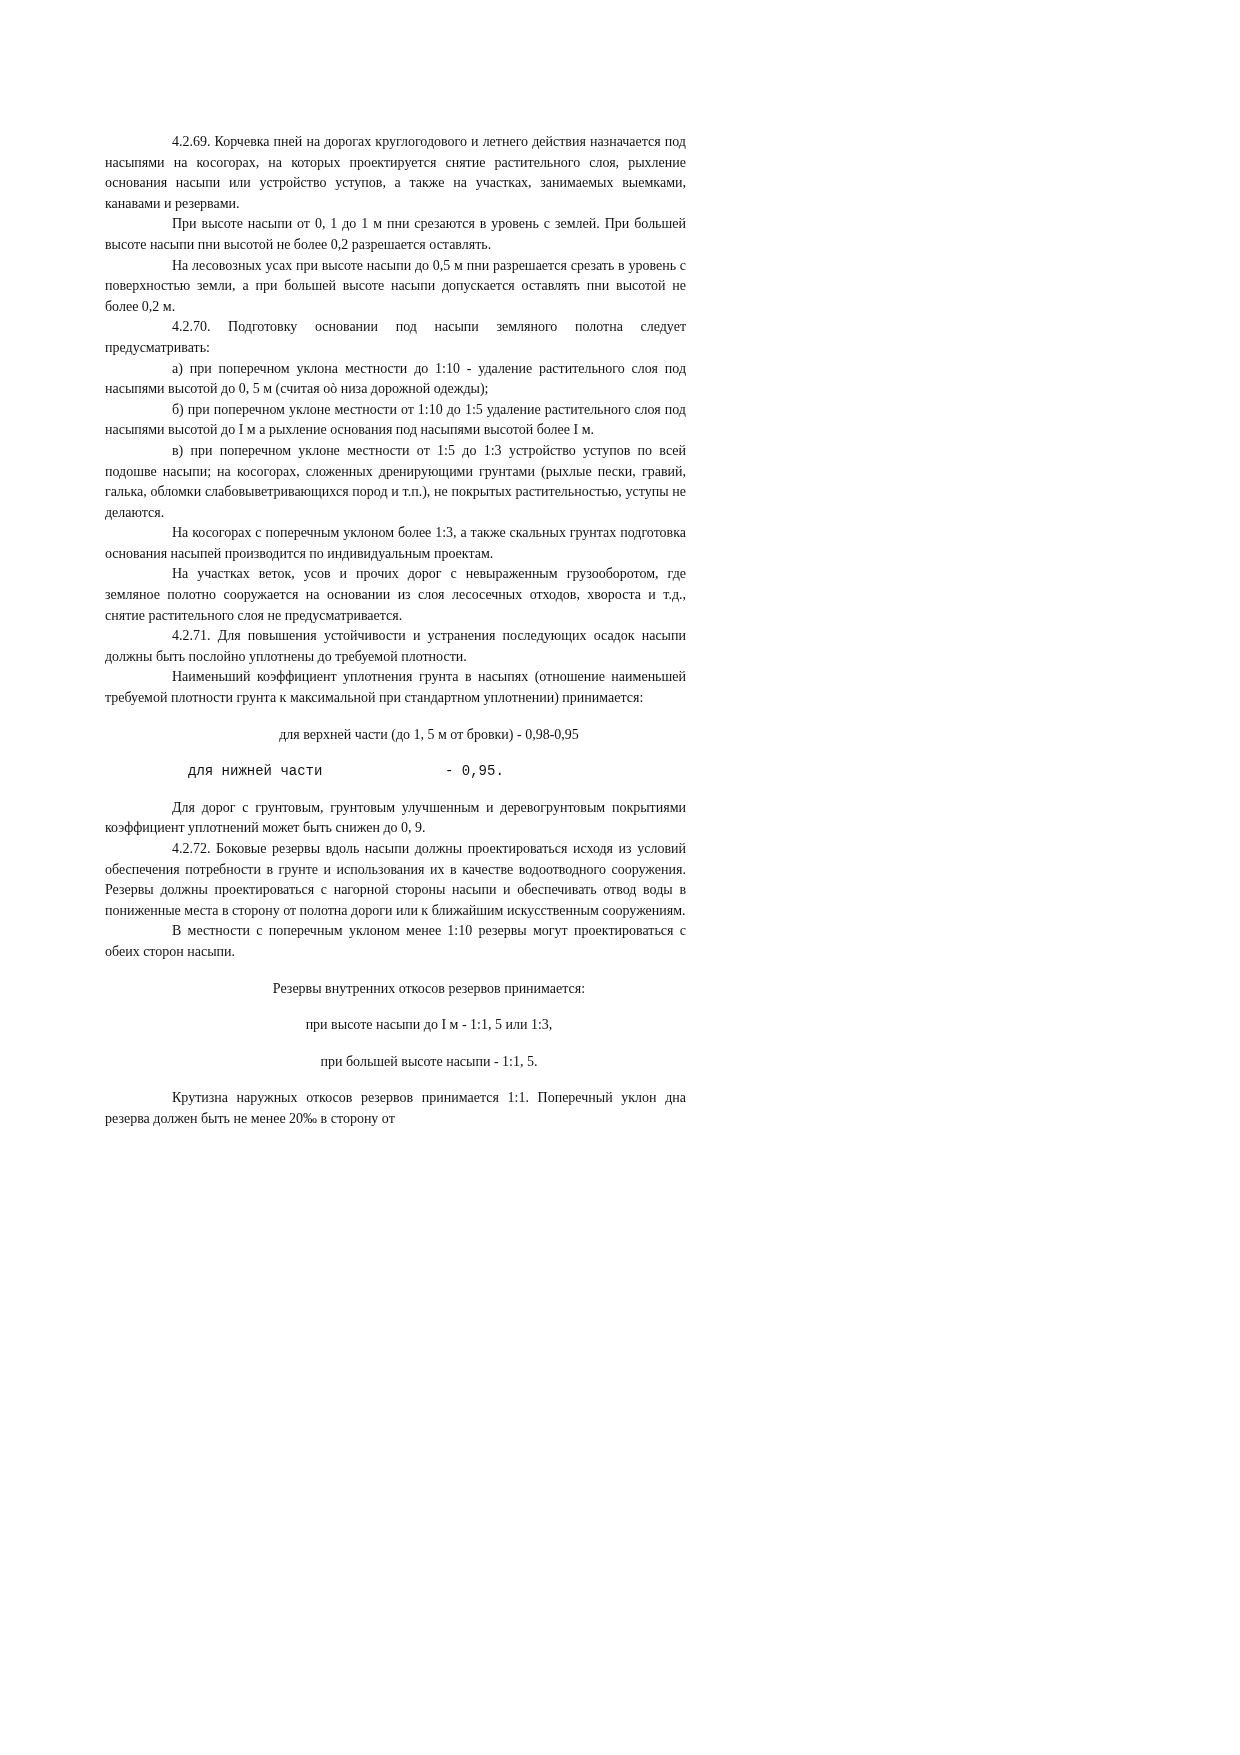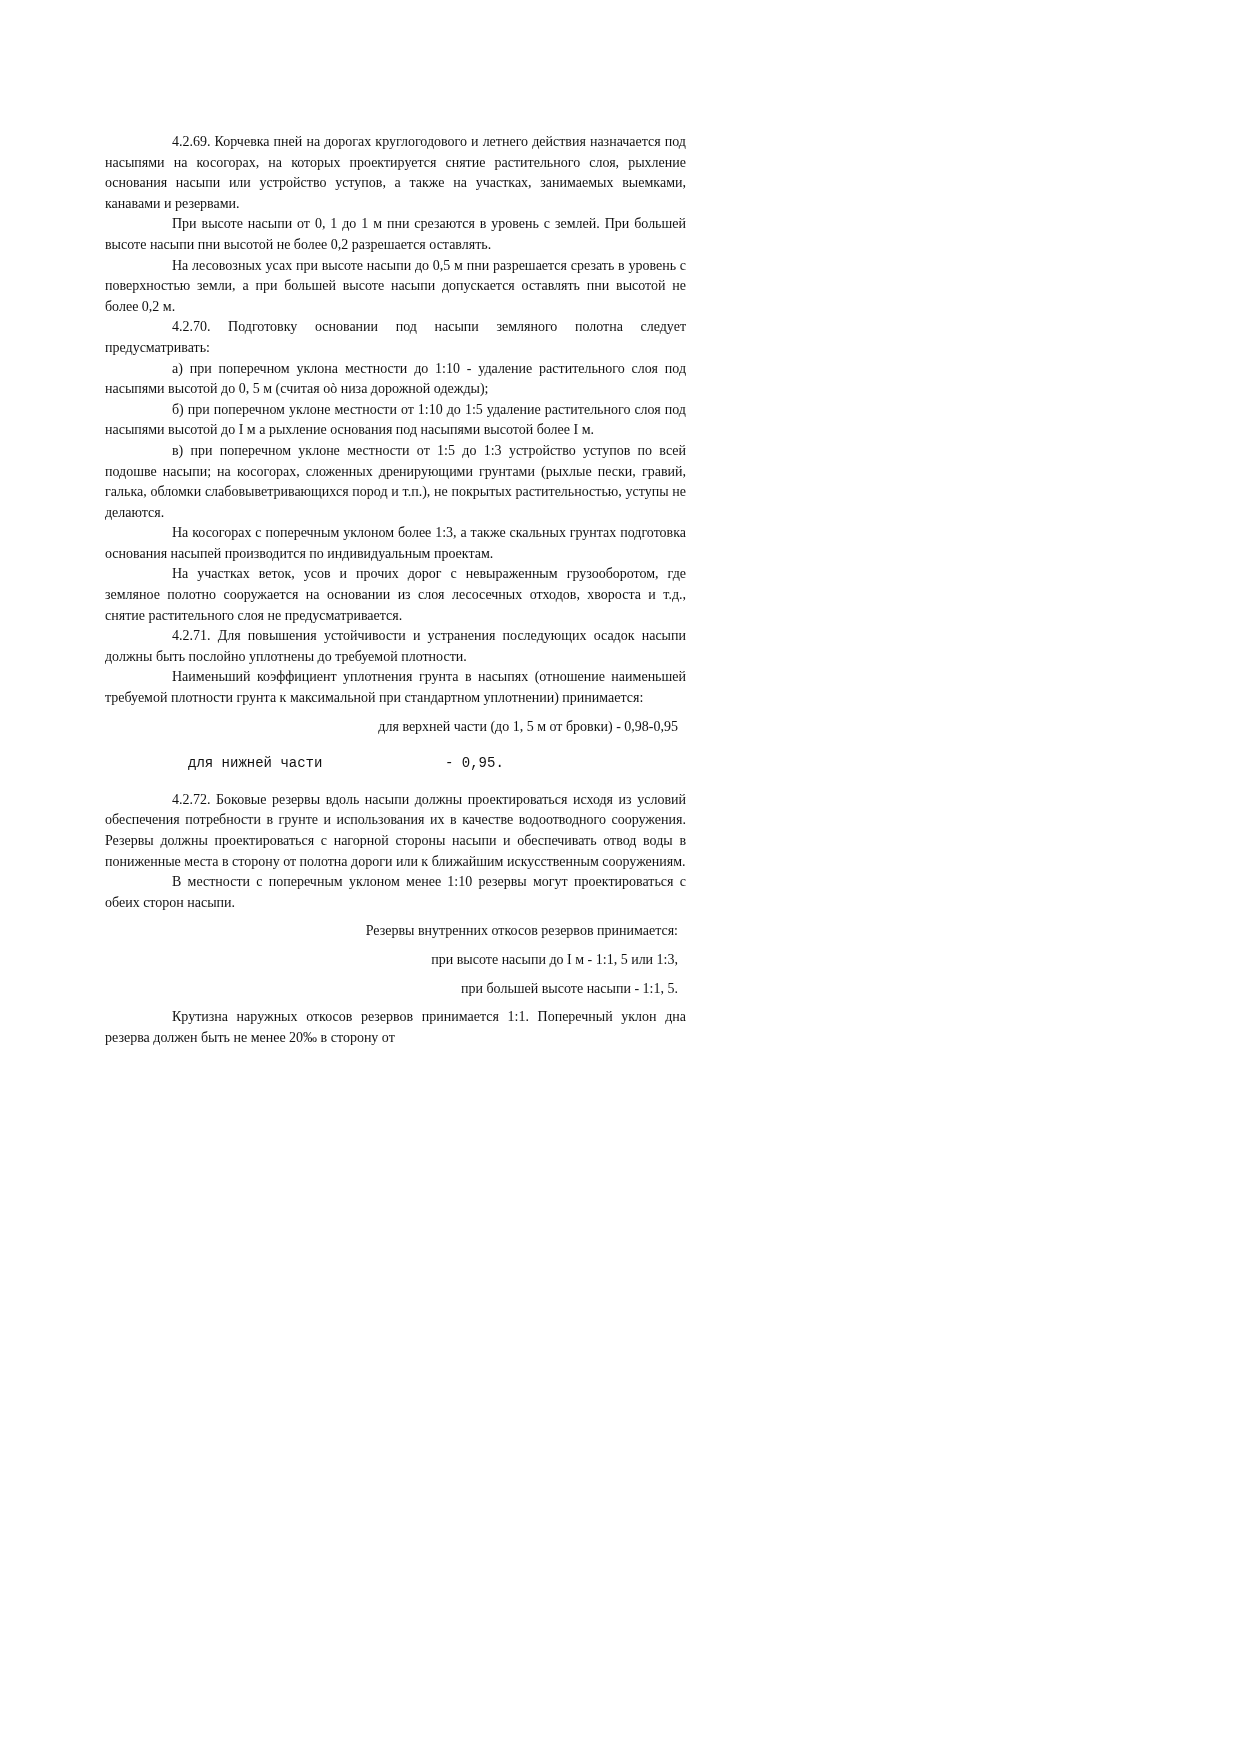--- a/index.html
+++ b/index.html
@@ -23,23 +23,23 @@
       line-height: 20.6px;
       color: #111111;
     }
     .para {
       margin: 0;
       text-align: justify;
       text-indent: 67px;
       hyphens: none;
     }
     .line-item {
-      margin: 8px;
+      margin: 16px;
       padding-left: 67px;
-      text-align: right;
+      text-align: center;
       white-space: pre;
     }
     .tab-row {
       margin: 16px;
       padding-left: 67px;
       display: flex;
       font-family: Liberation Mono, monospace;
     }
     .tab-row .label {
       width: 257px;
@@ -61,20 +61,21 @@
   <p class="para">На участках веток, усов и прочих дорог с невыраженным грузооборотом, где земляное полотно сооружается на основании из слоя лесосечных отходов, хвороста и т.д., снятие растительного слоя не предусматривается.</p>
   <p class="para">4.2.71. Для повышения устойчивости и устранения последующих осадок насыпи должны быть послойно уплотнены до требуемой плотности.</p>
   <p class="para">Наименьший коэффициент уплотнения грунта в насыпях (отношение наименьшей требуемой плотности грунта к максимальной при стандартном уплотнении) принимается:</p>
 
   <p class="line-item">для верхней части (до 1, 5 м от бровки) - 0,98-0,95</p>
   <div class="tab-row">
     <span class="label">для нижней части</span>
     <span>- 0,95.</span>
   </div>
 
+  <p class="para">Для дорог с грунтовым, грунтовым улучшенным и деревогрунтовым покрытиями коэффициент уплотнений может быть снижен до 0, 9.</p>
   <p class="para">4.2.72. Боковые резервы вдоль насыпи должны проектироваться исходя из условий обеспечения потребности в грунте и использования их в качестве водоотводного сооружения. Резервы должны проектироваться с нагорной стороны насыпи и обеспечивать отвод воды в пониженные места в сторону от полотна дороги или к ближайшим искусственным сооружениям.</p>
   <p class="para">В местности с поперечным уклоном менее 1:10 резервы могут проектироваться с обеих сторон насыпи.</p>
 
   <p class="line-item">Резервы внутренних откосов резервов принимается:</p>
   <p class="line-item">при высоте насыпи до I м - 1:1, 5 или 1:3,</p>
   <p class="line-item">при большей высоте насыпи - 1:1, 5.</p>
 
   <p class="para">Крутизна наружных откосов резервов принимается 1:1. Поперечный уклон дна резерва должен быть не менее 20‰ в сторону от</p>
 </div>
 

